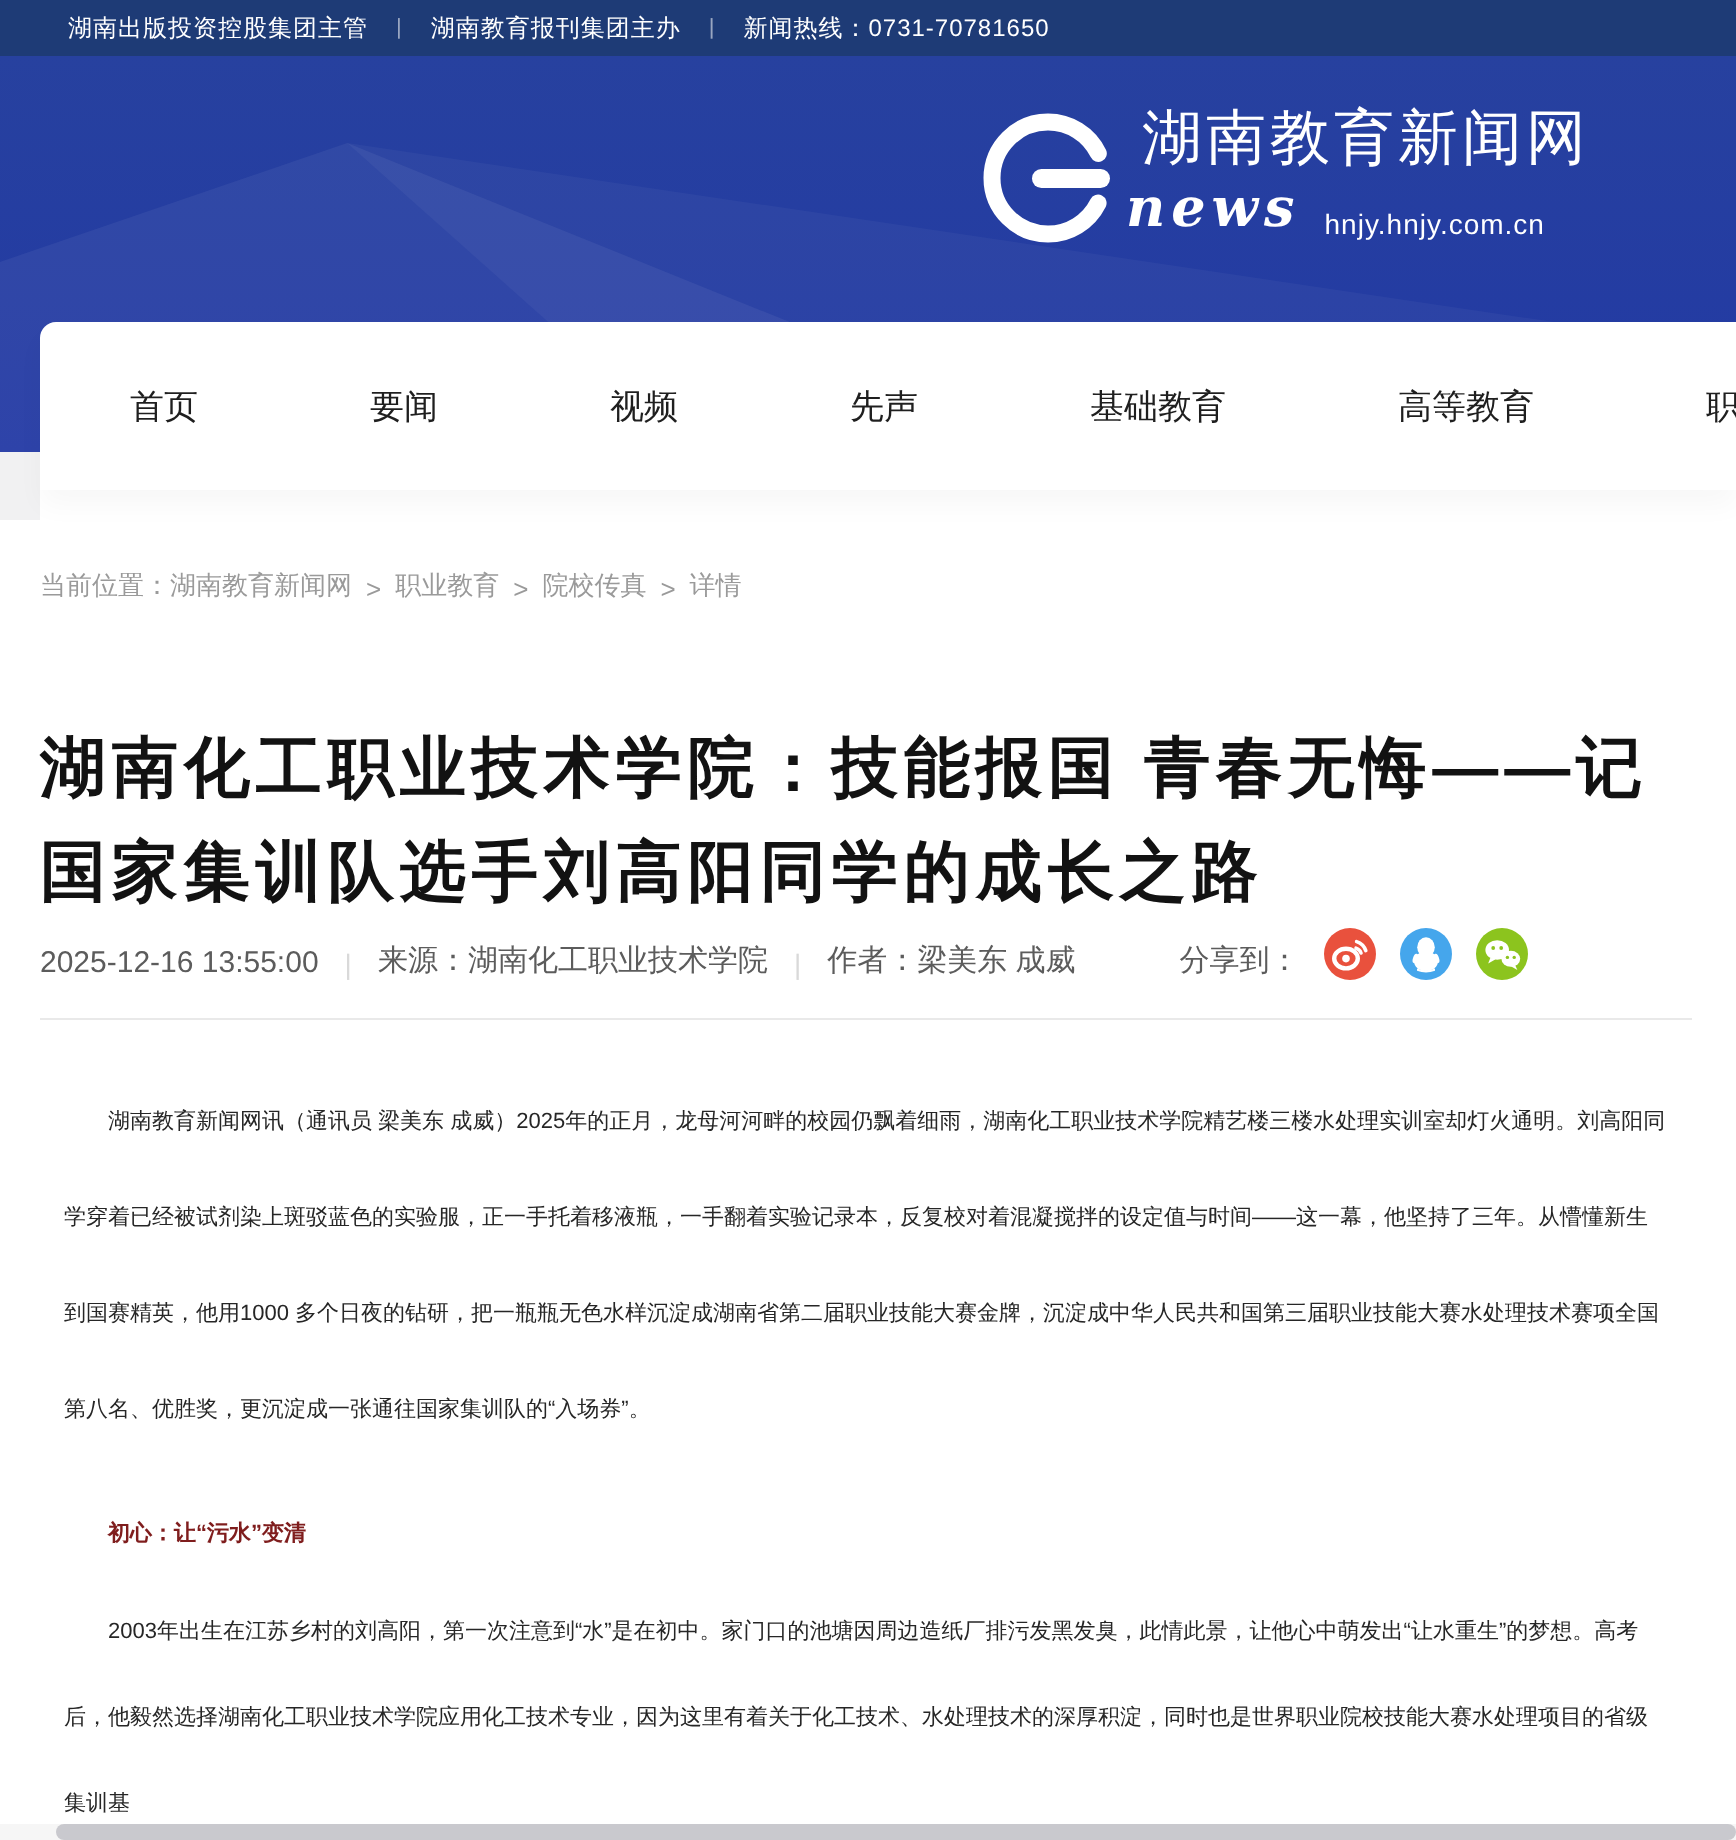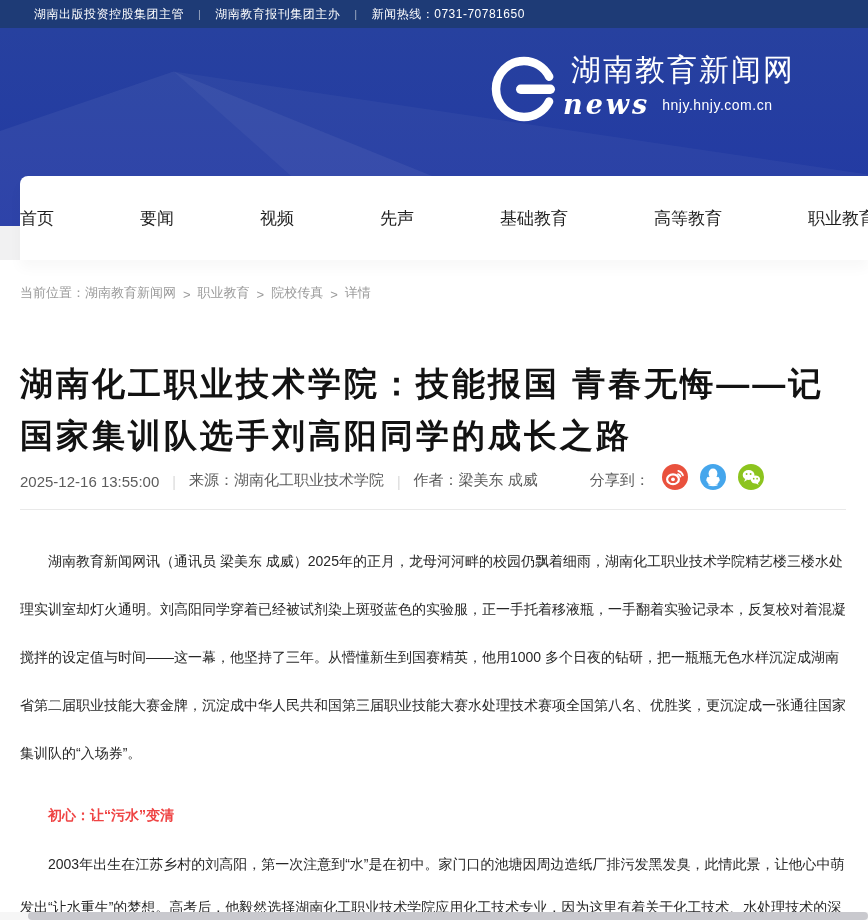--- a/index.html
+++ b/index.html
@@ -18,28 +18,28 @@
             background:linear-gradient(180deg,#27419f 0%,#2239a4 100%);overflow:hidden;}
   .poly1{position:absolute;inset:0;background:rgba(255,255,255,.055);
          clip-path:polygon(20% 22%,64% 100%,0 100%,0 52%);}
   .poly2{position:absolute;inset:0;background:rgba(255,255,255,.04);
          clip-path:polygon(20% 22%,100% 74%,100% 100%,40% 100%);}
 
   
   .logo{position:absolute;left:487px;top:52px;display:flex;align-items:flex-start;cursor:pointer;}
   .logo-text{margin-left:10px;color:#fff;}
   .site-name{font-size:30px;line-height:36px;letter-spacing:2px;font-weight:500;white-space:nowrap;}
-  .logo-sub{display:flex;align-items:center;margin-top:1px;}
+  .logo-sub{display:flex;align-items:flex-end;margin-top:1px;}
   .news-word{font-family:"DejaVu Serif","Liberation Serif",serif;font-style:italic;font-weight:bold;
              font-size:27px;letter-spacing:3px;margin-left:-8px;}
   .domain{font-size:14px;margin-left:12px;letter-spacing:.5px;}
 
   
-  .navbox{position:absolute;top:176px;left:20px;width:848px;height:84px;background:#fff;
-          border-top-left-radius:8px;display:flex;align-items:center;
+  .navbox{position:absolute;top:161px;left:20px;width:848px;height:84px;background:#fff;
+          border-top-left-radius:8px;display:flex;align-items:center;padding-left:45px;
           box-sizing:border-box;overflow:hidden;z-index:5;box-shadow:0 8px 14px rgba(0,0,0,.03);}
   .nav-item{font-size:17px;color:#1f1f1f;margin-right:86px;white-space:nowrap;cursor:pointer;flex:0 0 auto;}
   .left-gutter{position:absolute;top:226px;left:0;width:20px;height:34px;background:#f1f1f2;}
 
   
   .breadcrumb{position:absolute;top:284px;left:20px;font-size:13px;color:#9a9a9a;display:flex;align-items:flex-end;}
   .breadcrumb .crumb{color:#9a9a9a;cursor:pointer;}
   .breadcrumb .bsep{margin:0 7px;color:#9a9a9a;}
 
   
@@ -47,23 +47,23 @@
          font-weight:700;color:#121212;letter-spacing:3px;}
   .meta{position:absolute;top:460px;left:20px;width:828px;height:30px;display:flex;align-items:flex-end;
         font-size:15px;color:#5c5c5c;}
   .meta .msep{color:#d9d9d9;margin:0 13px;font-size:14px;}
   .share-label{margin-left:52px;}
   .share-icons{display:flex;align-items:center;margin-left:12px;}
   .share-btn{width:26px;height:26px;margin-right:12px;cursor:pointer;display:block;}
   .divider{position:absolute;top:509px;left:20px;width:826px;height:1px;background:#e9e9e9;}
 
   .body-text{position:absolute;top:509px;left:20px;width:826px;color:#262626;}
-  .body-text p{margin:0;font-size:14px;line-height:48px;text-indent:2em;}
+  .body-text p{margin:12px;font-size:11px;line-height:48px;text-indent:2em;}
   .body-text .p1{margin-top:28px;}
-  .body-text .subhead{margin-top:24px;line-height:28px;font-weight:700;color:#ef4444;}
+  .body-text .subhead{margin-top:24px;line-height:28px;font-weight:700;color:#7f1d1d;}
   .body-text .p2{margin-top:14px;line-height:43px;}
 
   
   .hscroll{position:absolute;left:0;bottom:0;width:100%;height:8px;background:#f6f6f6;}
   .hthumb{position:absolute;left:28px;right:0;top:0;height:8px;background:#c9c9ce;border-radius:4px;}
 </style>
 </head>
 <body>
 
 <div class="page">

